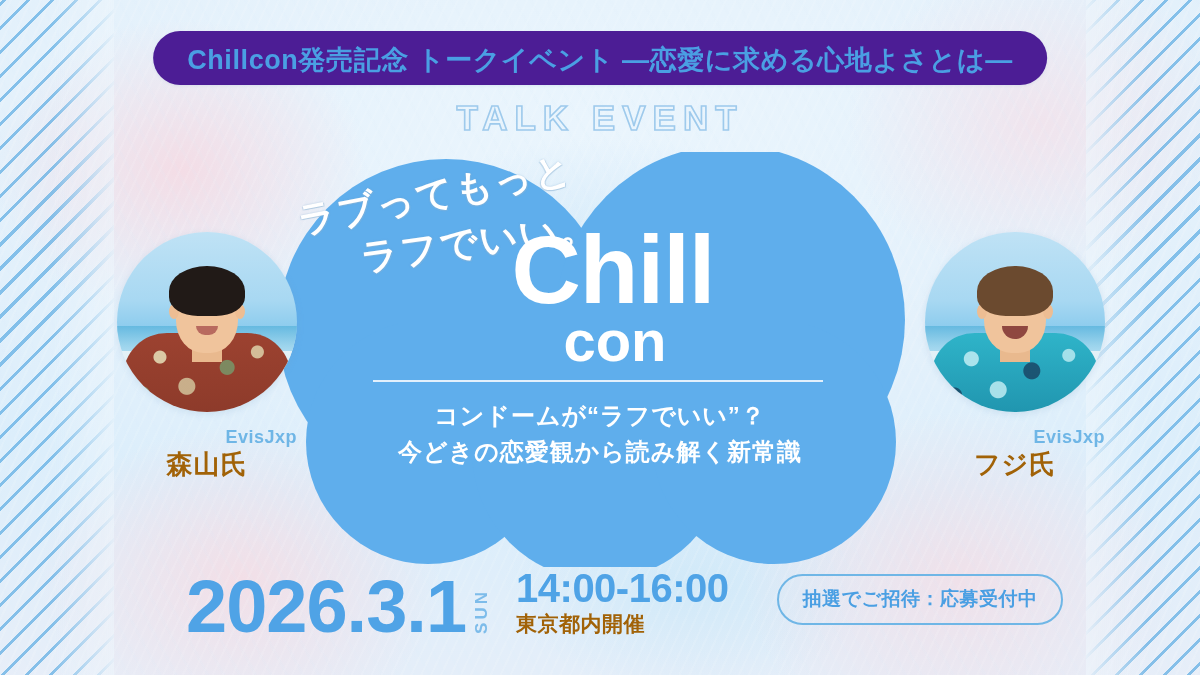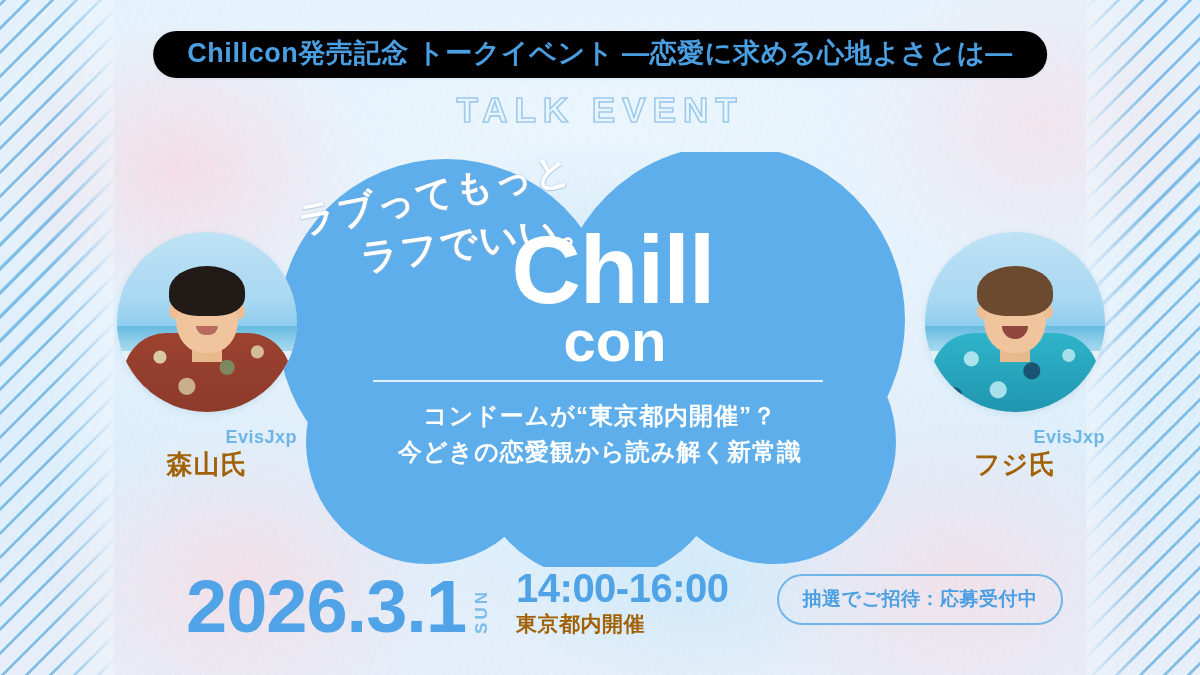--- a/index.html
+++ b/index.html
@@ -74,35 +74,35 @@
   .stripes.left::after{
     background:linear-gradient(90deg, rgba(255,255,255,0) 48%, rgba(238,246,252,.95) 100%);
   }
   .stripes.right::after{
     background:linear-gradient(270deg, rgba(255,255,255,0) 48%, rgba(238,246,252,.95) 100%);
   }
 
   
   .title-pill {
     position:absolute; left:50%; top:31px; transform:translateX(-50%);
-    background:#000000;
+    background:#4c1d95;
     border-radius:999px;
-    padding:9px 34px 11px;
+    padding:16px 34px 11px;
     white-space:nowrap;
     box-shadow:0 1px 3px rgba(120,160,195,.16);
   }
   .title-pill span {
     font-size:27px; font-weight:bold; letter-spacing:.6px;
     color:#4a9fe3; line-height:1;
     display:inline-block;
   }
 
   
   .talk-event {
-    position:absolute; left:50%; top:92px; transform:translateX(-50%);
+    position:absolute; left:50%; top:100px; transform:translateX(-50%);
     font-size:35px; font-weight:bold; letter-spacing:7px;
     color:transparent;
     -webkit-text-stroke:1.6px #9ecaec;
     line-height:1;
     white-space:nowrap;
   }
 
   
   .cloud-wrap {
     position:absolute; left:278px; top:152px;
@@ -334,21 +334,21 @@
     <div class="ln ln2">ラフでいい。</div>
   </div>
 
   <div class="logo">
     <span class="chill">Chill</span>
     <span class="con">con</span>
   </div>
   <div class="logo-rule"></div>
 
   <div class="subtitle">
-    <div>コンドームが“東京都内開催”？</div>
+    <div>コンドームが“ラフでいい”？</div>
     <div>今どきの恋愛観から読み解く新常識</div>
   </div>
 
   <div class="speaker left">
     <div class="portrait p-left">
       <div class="sky"></div>
       <div class="sea"></div>
       <div class="sand"></div>
       <div class="body"></div>
       <div class="neck"></div>

